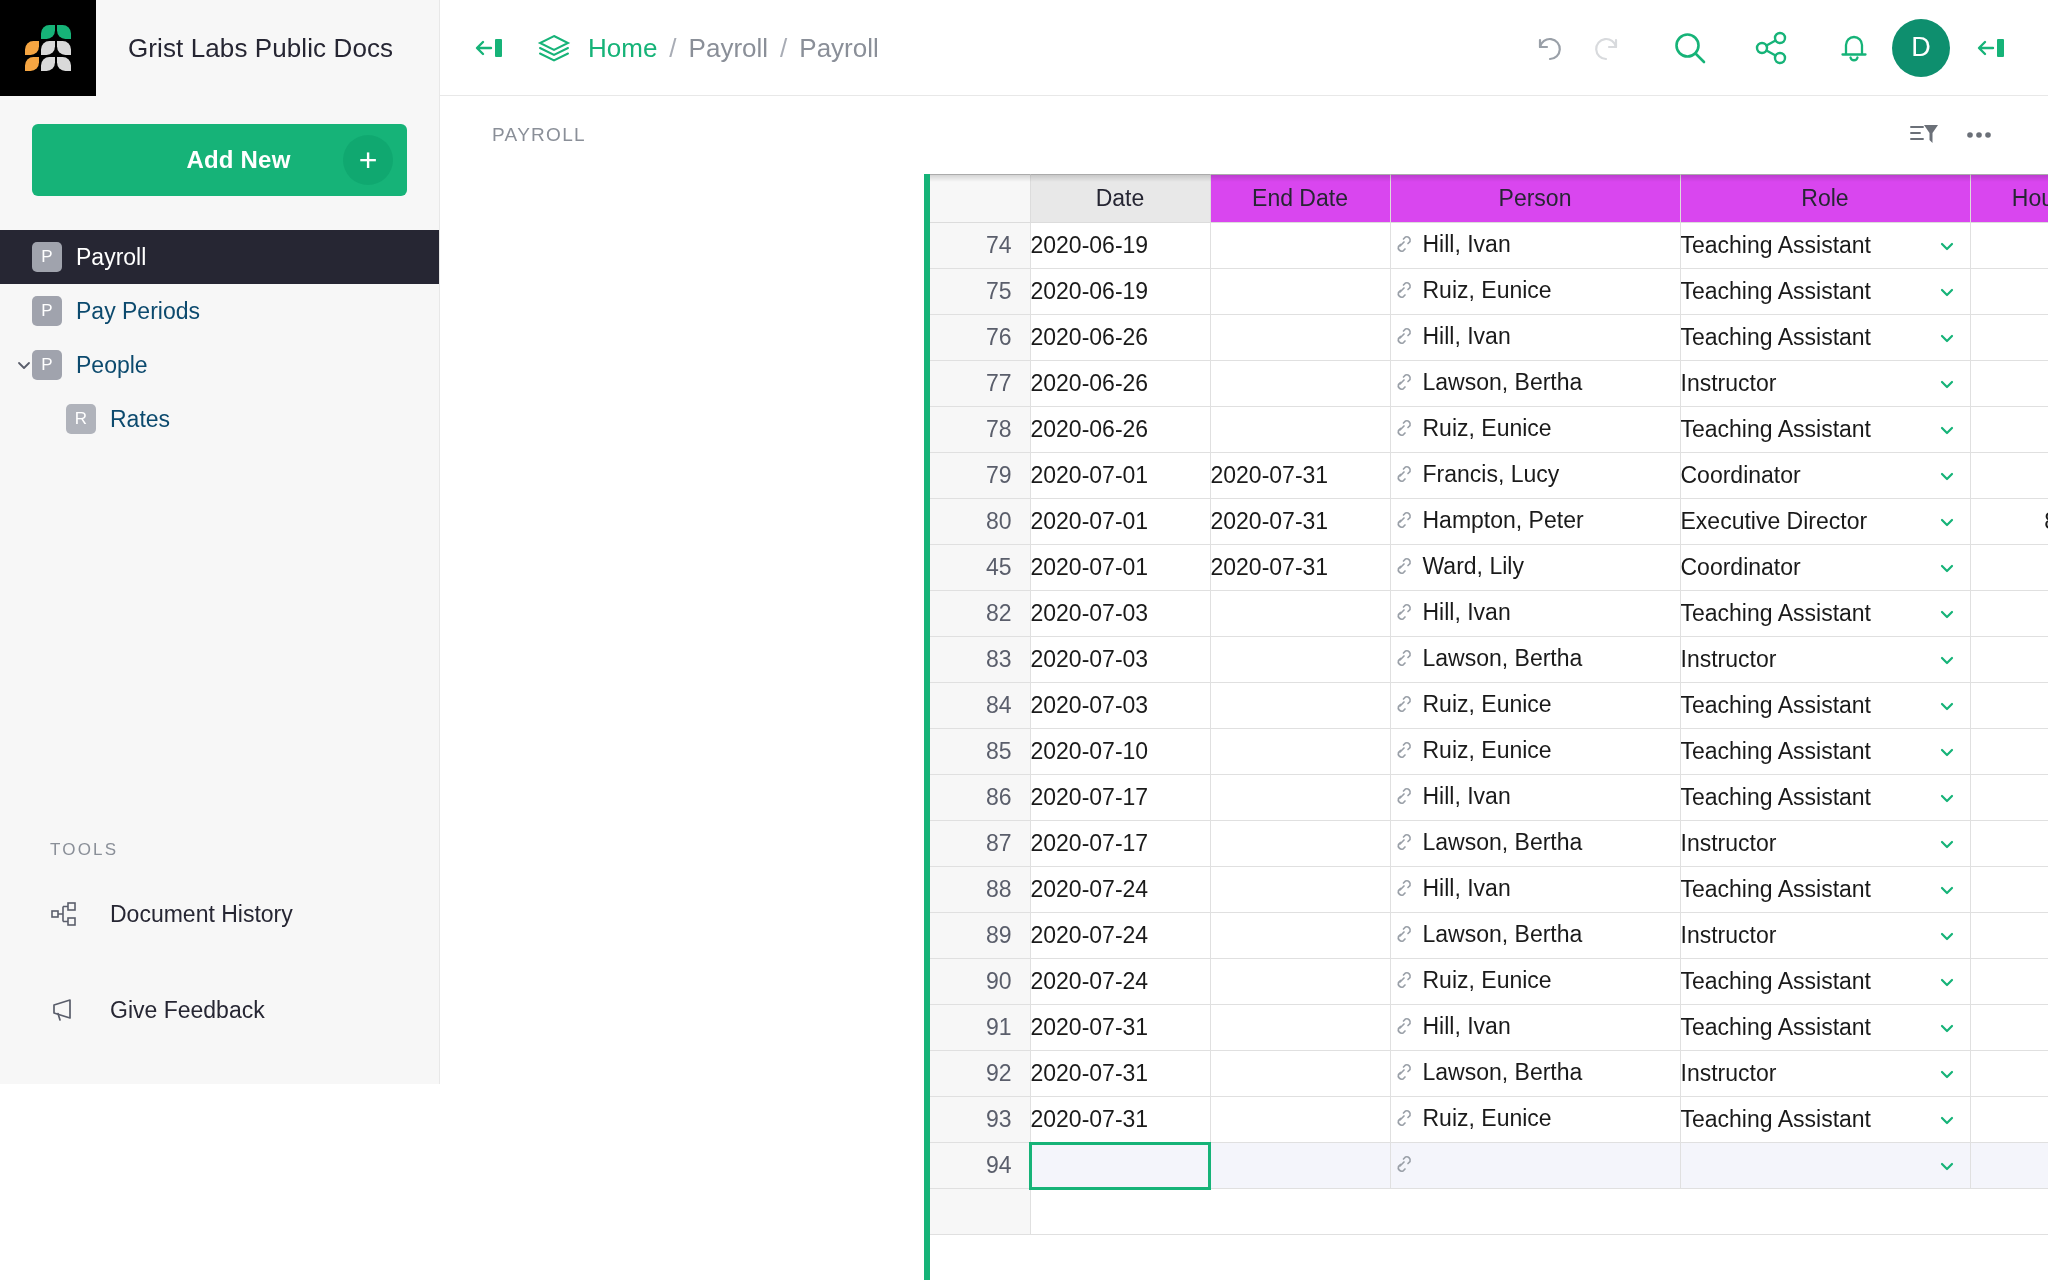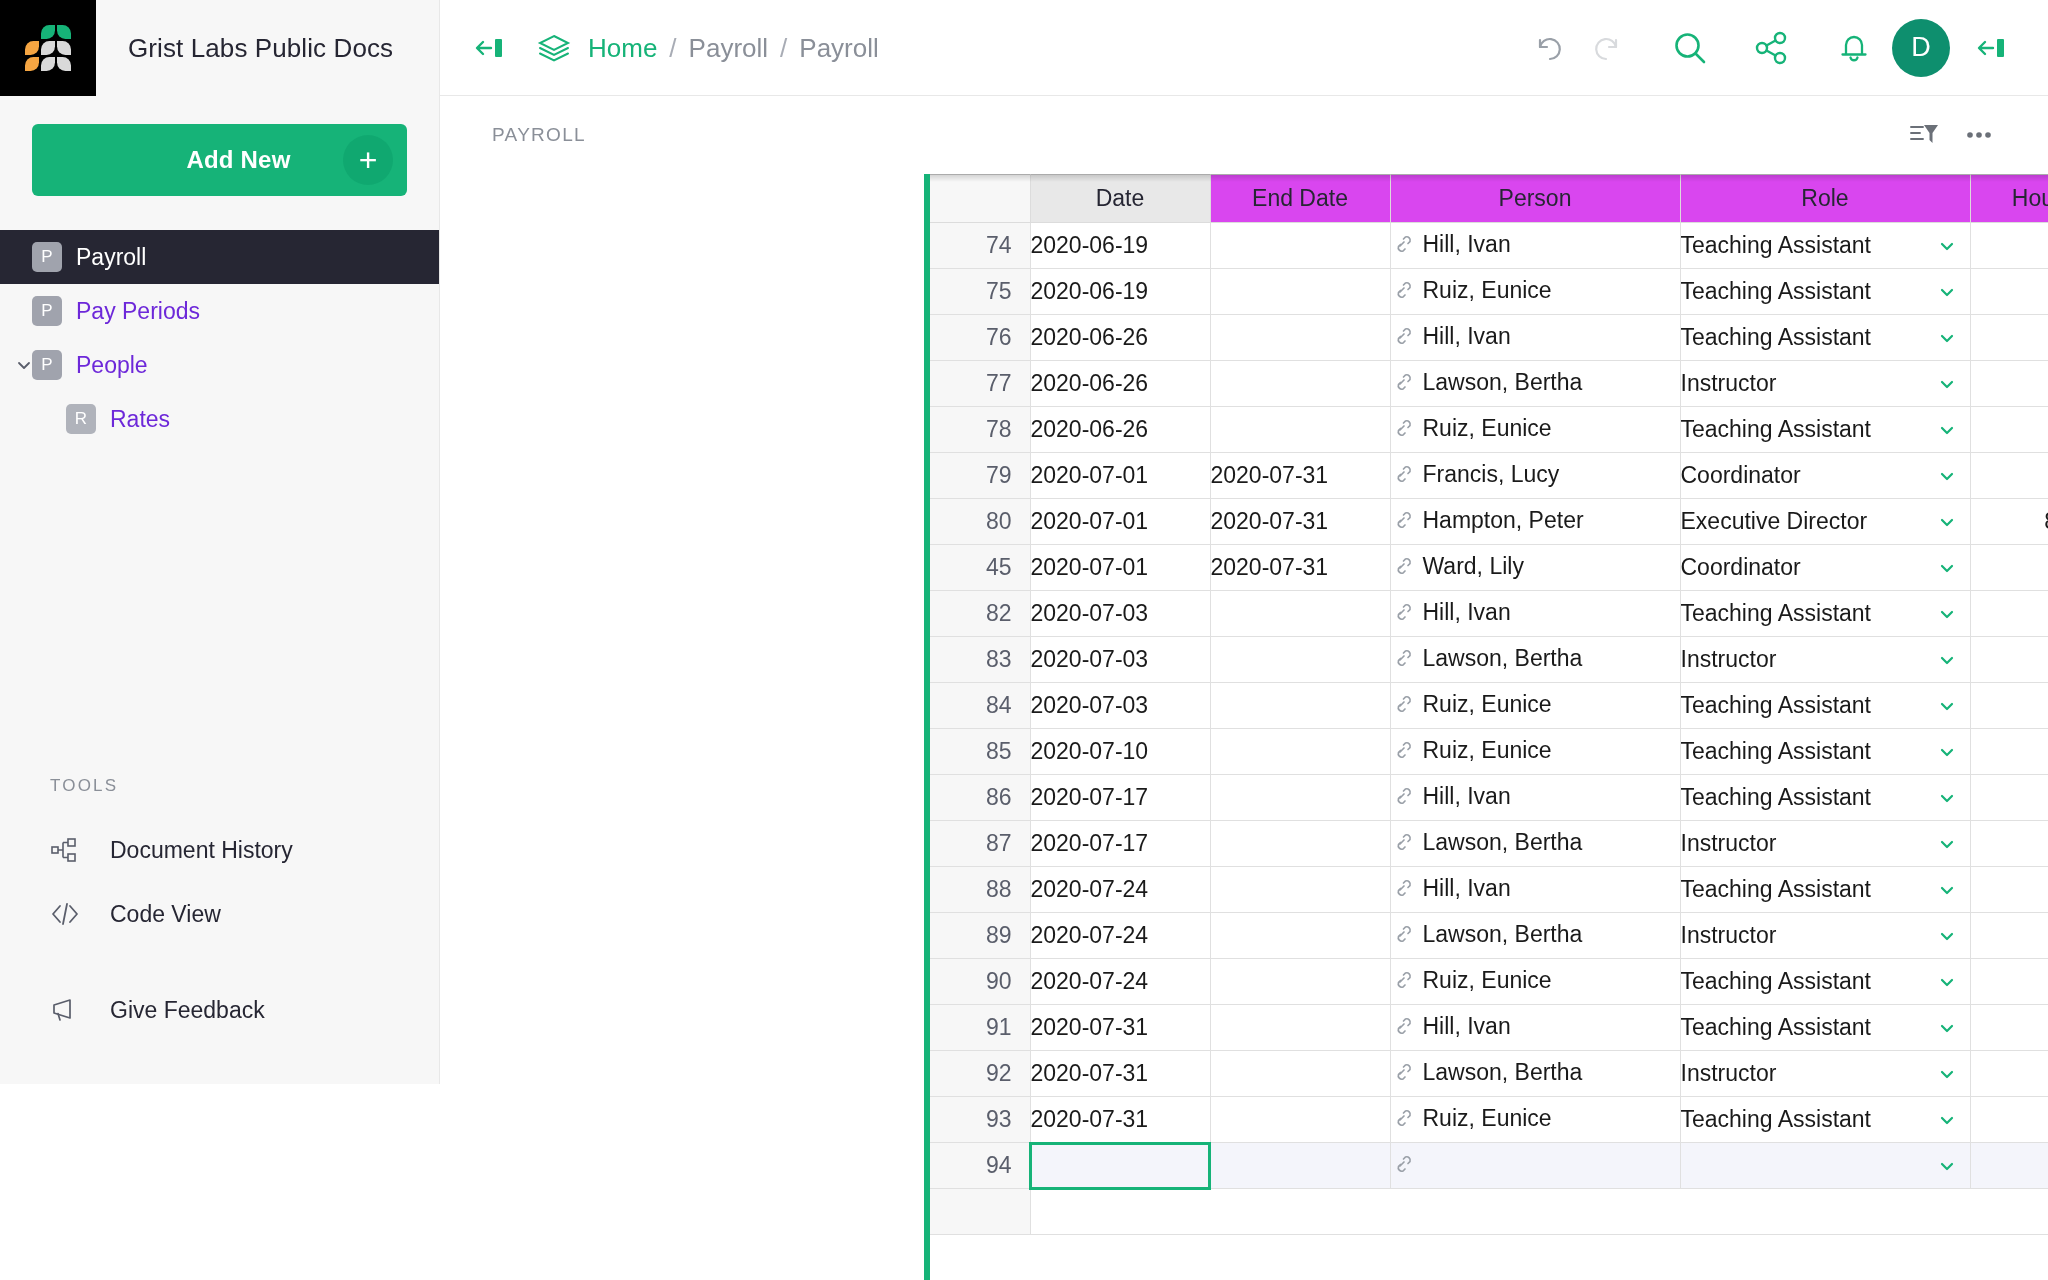--- a/index.html
+++ b/index.html
@@ -69,21 +69,21 @@
     position: absolute; left: 14px; width: 20px; height: 20px;
     display: flex; align-items: center; justify-content: center;
   }
   .badge {
     width: 30px; height: 30px; border-radius: 5px; background: #a0a3ad;
     color: #ffffff; font-size: 17px; display: flex;
     align-items: center; justify-content: center; margin-right: 14px;
     flex: 0 0 30px;
   }
   .badge.light { background: #b0b3bb; }
-  .pagelabel { font-size: 23px; color: #6d28d9; }
+  .pagelabel { font-size: 23px; color: #0c4a6e; }
 
   .tools { margin-top: auto; padding-bottom: 42px; }
   .toolshdr {
     font-size: 17px; letter-spacing: 2.2px; color: #8a8f98;
     padding-left: 50px; margin-bottom: 22px;
   }
   .toolitem {
     height: 64px; display: flex; align-items: center;
     padding-left: 50px; cursor: pointer; gap: 8px;
   }
@@ -261,28 +261,20 @@
           <svg width="28" height="28" viewBox="0 0 28 28">
             <rect x="2" y="11" width="6" height="6" fill="none" stroke="#5a5e6b" stroke-width="1.6"></rect>
             <rect x="18" y="3" width="7" height="7" fill="none" stroke="#5a5e6b" stroke-width="1.6"></rect>
             <rect x="18" y="18" width="7" height="7" fill="none" stroke="#5a5e6b" stroke-width="1.6"></rect>
             <path d="M8 14 H13 M13 6.5 V21.5 M13 6.5 H18 M13 21.5 H18" fill="none" stroke="#5a5e6b" stroke-width="1.6"></path>
           </svg>
         </span>
         <span class="toollabel">Document History</span>
       </div>
 
-      <div class="toolitem">
-        <span class="toolicon">
-          <svg width="30" height="28" viewBox="0 0 30 28">
-            <path d="M10 6 L3 14 L10 22 M20 6 L27 14 L20 22 M17 4 L13 24" fill="none" stroke="#5a5e6b" stroke-width="1.8" stroke-linecap="round" stroke-linejoin="round"></path>
-          </svg>
-        </span>
-        <span class="toollabel">Code View</span>
-      </div>
 
       <div class="toolgap"></div>
 
       <div class="toolitem">
         <span class="toolicon">
           <svg width="30" height="28" viewBox="0 0 30 28">
             <path d="M4 9 L20 4 L20 22 L4 17 Z" fill="none" stroke="#5a5e6b" stroke-width="1.7" stroke-linejoin="round"></path>
             <path d="M8 17.5 L10 24" fill="none" stroke="#5a5e6b" stroke-width="1.7" stroke-linecap="round"></path>
           </svg>
         </span>

